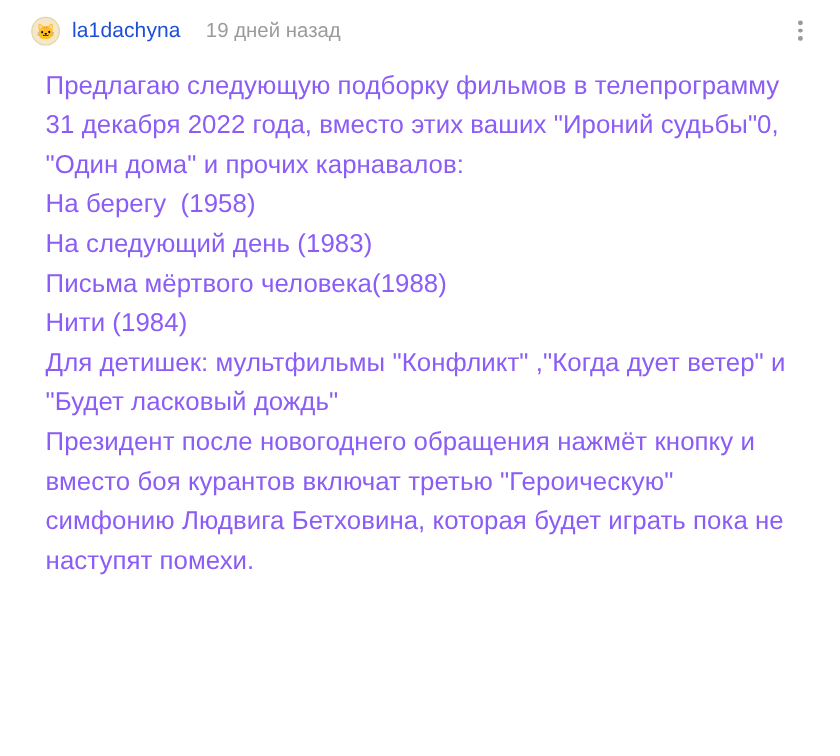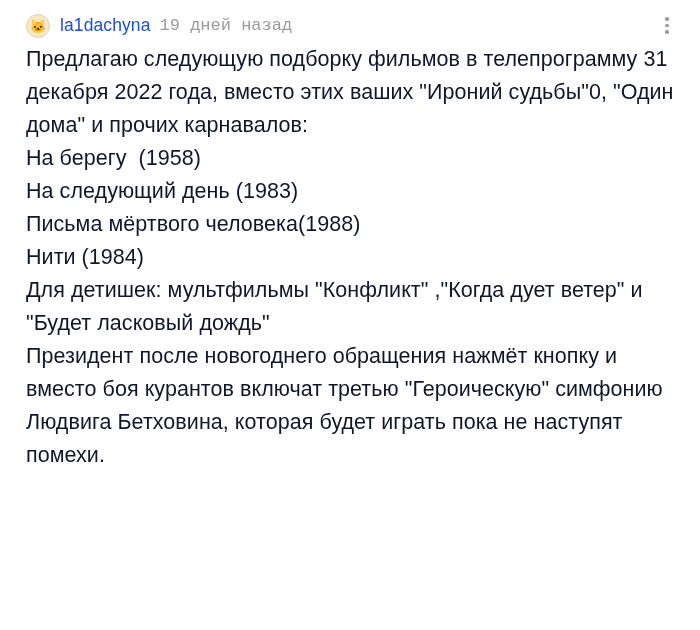--- a/index.html
+++ b/index.html
@@ -56,23 +56,22 @@
     font-size: 17.5px;
     color: #1d4ed8;
     font-weight: 400;
     letter-spacing: 0.1px;
     white-space: nowrap;
   }
 
   .timestamp {
     font-size: 17px;
     color: #9b9b9b;
-    margin-left: 9px;
+    margin-left: 21px;
     white-space: nowrap;
-    font-family: Liberation Mono, monospace;
   }
 
   .menu-button {
     margin-left: auto;
     width: 22px;
     height: 26px;
     display: flex;
     flex-direction: column;
     align-items: center;
     justify-content: center;
@@ -84,24 +83,24 @@
     height: 3.5px;
     border-radius: 50%;
     background: #9a9a9a;
   }
 
   
   .comment-body {
     padding: 9px 20px 0 26px;
   }
   .comment-body p {
-    margin: 0;
+    margin: 12px;
     font-size: 21.5px;
     line-height: 33px;
-    color: #0f172a;
+    color: #8b5cf6;
     letter-spacing: 0.05px;
     white-space: pre-wrap;
     word-wrap: break-word;
   }
 </style>
 </head>
 <body>
 
 <div class="comment">
 

